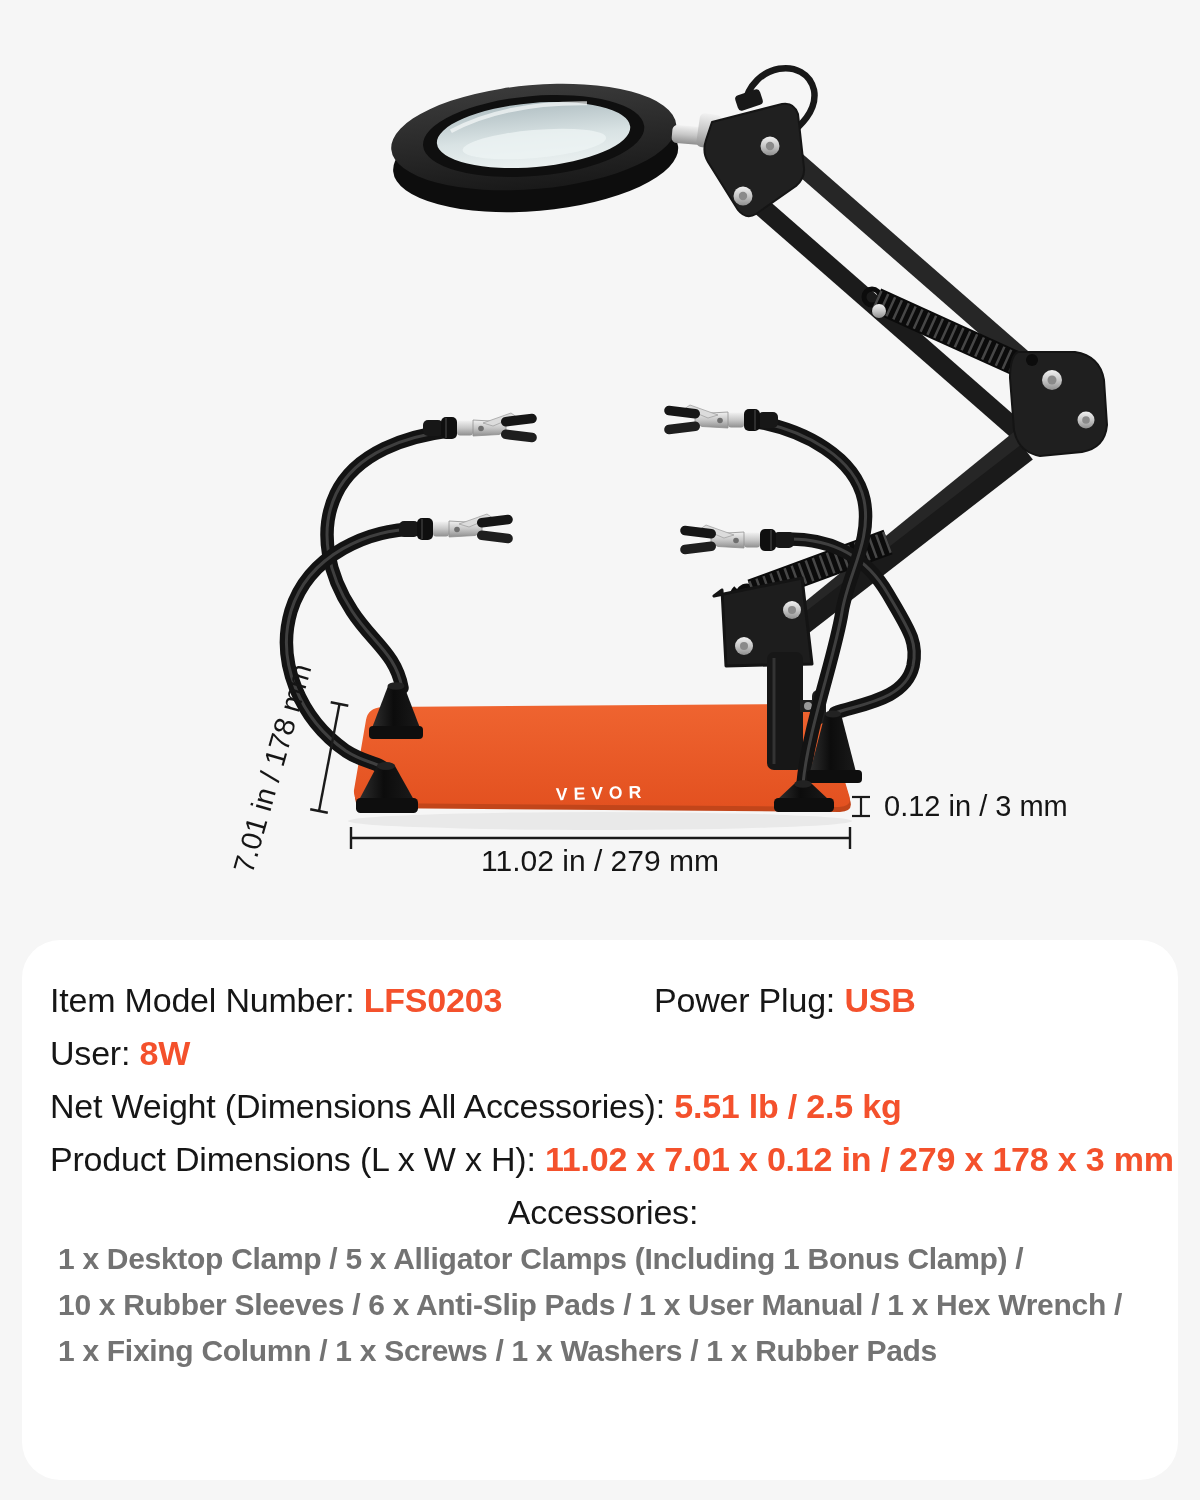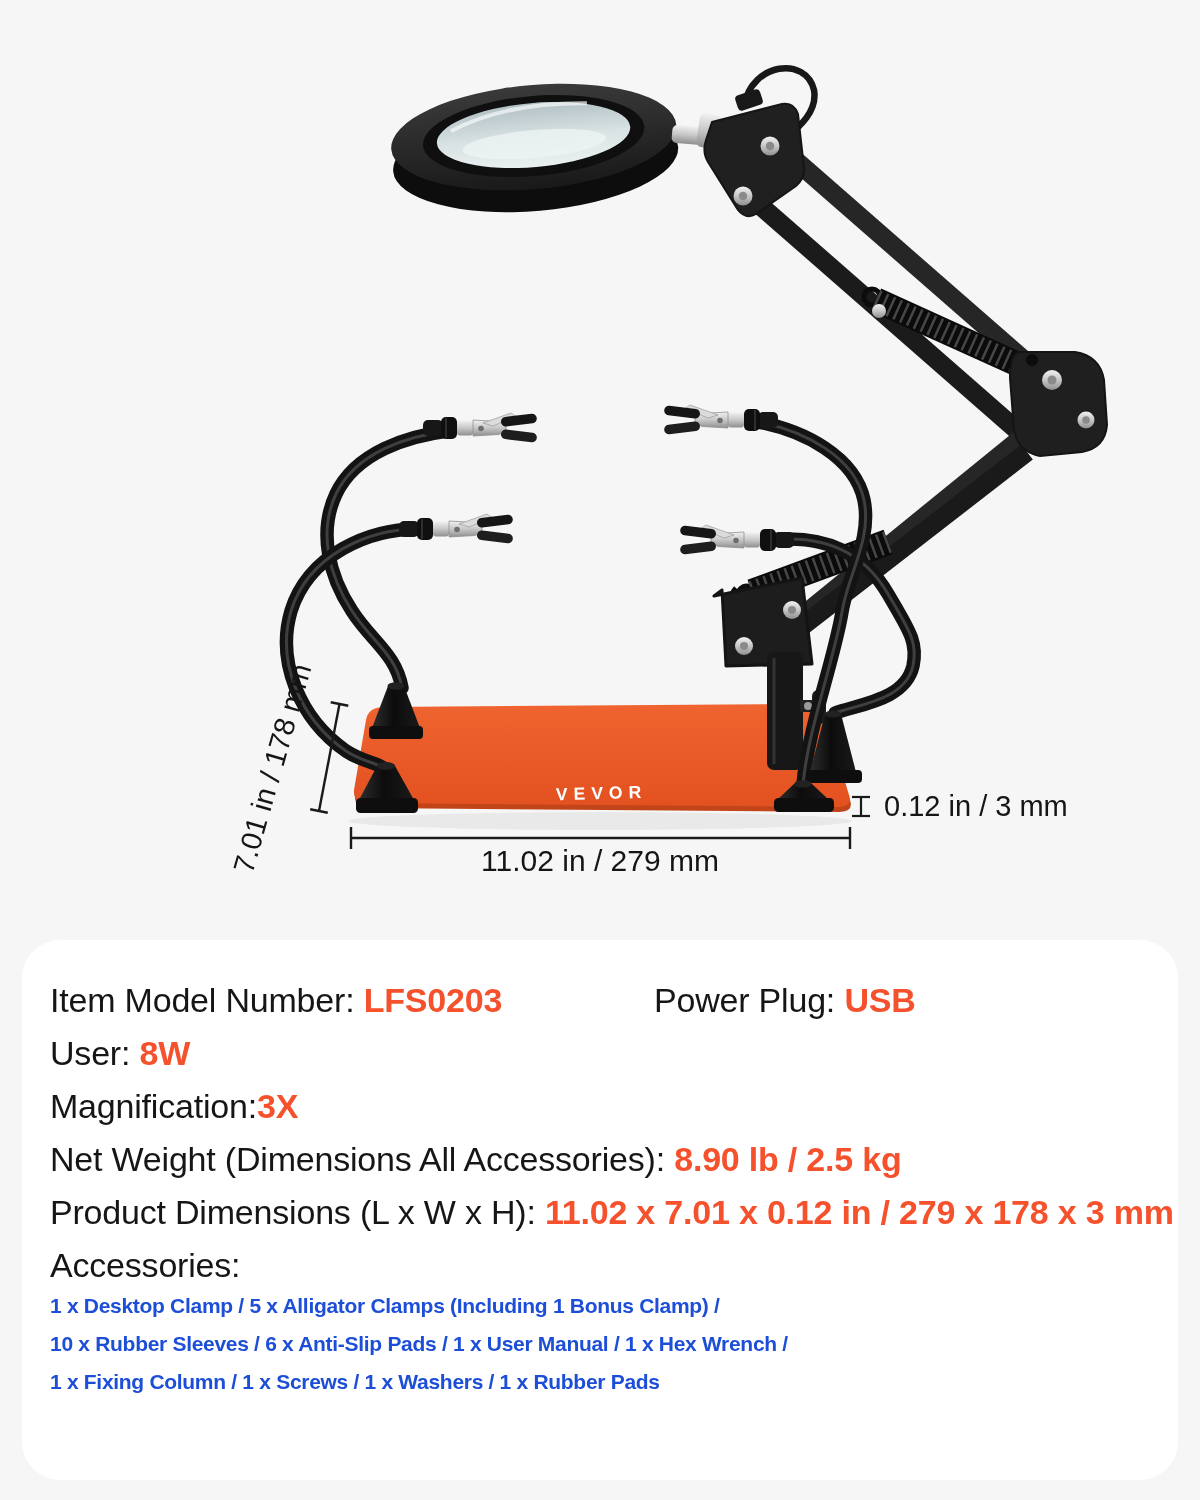--- a/index.html
+++ b/index.html
@@ -19,24 +19,24 @@
     padding:40px 22px 0 28px;
   }
   .row{
     margin:0 0 13px 0;line-height:40px;
     font-size:34px;color:#161616;letter-spacing:-0.2px;white-space:nowrap;
   }
   .row.two{display:grid;grid-template-columns:604px auto;}
   .row p{margin:0;}
   .lbl{color:#161616;}
   .val{color:#f4512c;font-weight:700;}
-  .acc-label{margin-bottom:2px;}
+  .acc-label{margin-bottom:2px;text-align:center;}
   .acc-line{
-    margin:0;line-height:38px;font-size:21px;letter-spacing:-0.3px;
-    color:#1d4ed8;font-weight:700;white-space:nowrap;
+    margin:8px;line-height:38px;font-size:30px;letter-spacing:-0.3px;
+    color:#737373;font-weight:700;white-space:nowrap;
   }
   svg text{font-family:"Liberation Sans",sans-serif;}
 </style>
 </head>
 <body>
 
 <svg class="photo" width="1200" height="940" viewBox="0 0 1200 940">
   <defs>
     <linearGradient id="silver" x1="0" y1="0" x2="0" y2="1">
       <stop offset="0" stop-color="#f1f1f1"></stop>
@@ -232,23 +232,22 @@
   <div class="row two">
     <p><span class="lbl">Item Model Number: </span><span class="val">LFS0203</span></p>
     <p><span class="lbl">Power Plug: </span><span class="val">USB</span></p>
   </div>
 
   <div class="row two">
     <p><span class="lbl">User: </span><span class="val">8W</span></p>
   </div>
 
 
-  <p class="row"><span class="lbl">Magnification:</span><span class="val">3X</span></p>
-
-  <p class="row"><span class="lbl">Net Weight (Dimensions All Accessories): </span><span class="val">8.90 lb / 2.5 kg</span></p>
+
+  <p class="row"><span class="lbl">Net Weight (Dimensions All Accessories): </span><span class="val">5.51 lb / 2.5 kg</span></p>
 
   <p class="row"><span class="lbl">Product Dimensions (L x W x H): </span><span class="val">11.02 x 7.01 x 0.12 in / 279 x 178 x 3 mm</span></p>
 
   <p class="row acc-label"><span class="lbl">Accessories:</span></p>
 
   <div>
     <p class="acc-line">1 x Desktop Clamp / 5 x Alligator Clamps (Including 1 Bonus Clamp) /</p>
     <p class="acc-line">10 x Rubber Sleeves / 6 x Anti-Slip Pads / 1 x User Manual / 1 x Hex Wrench /</p>
     <p class="acc-line">1 x Fixing Column / 1 x Screws / 1 x Washers / 1 x Rubber Pads</p>
   </div>

